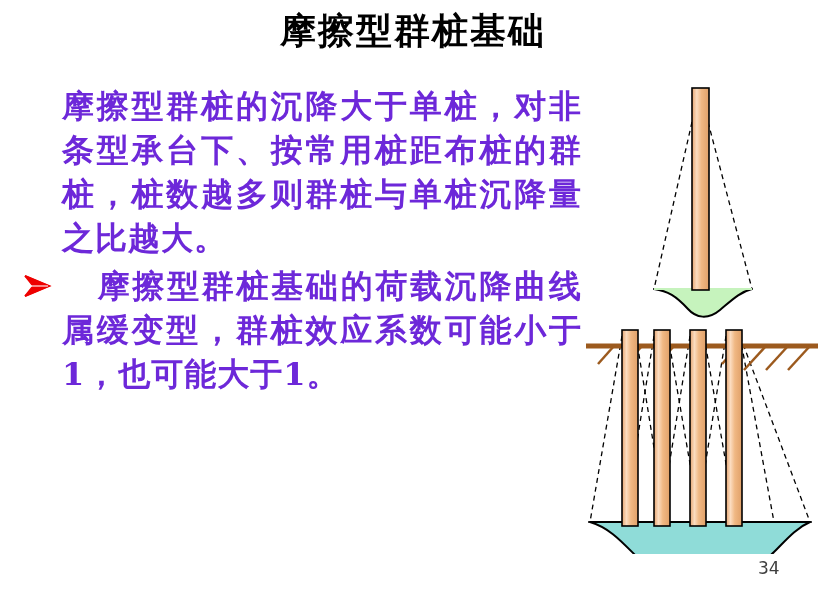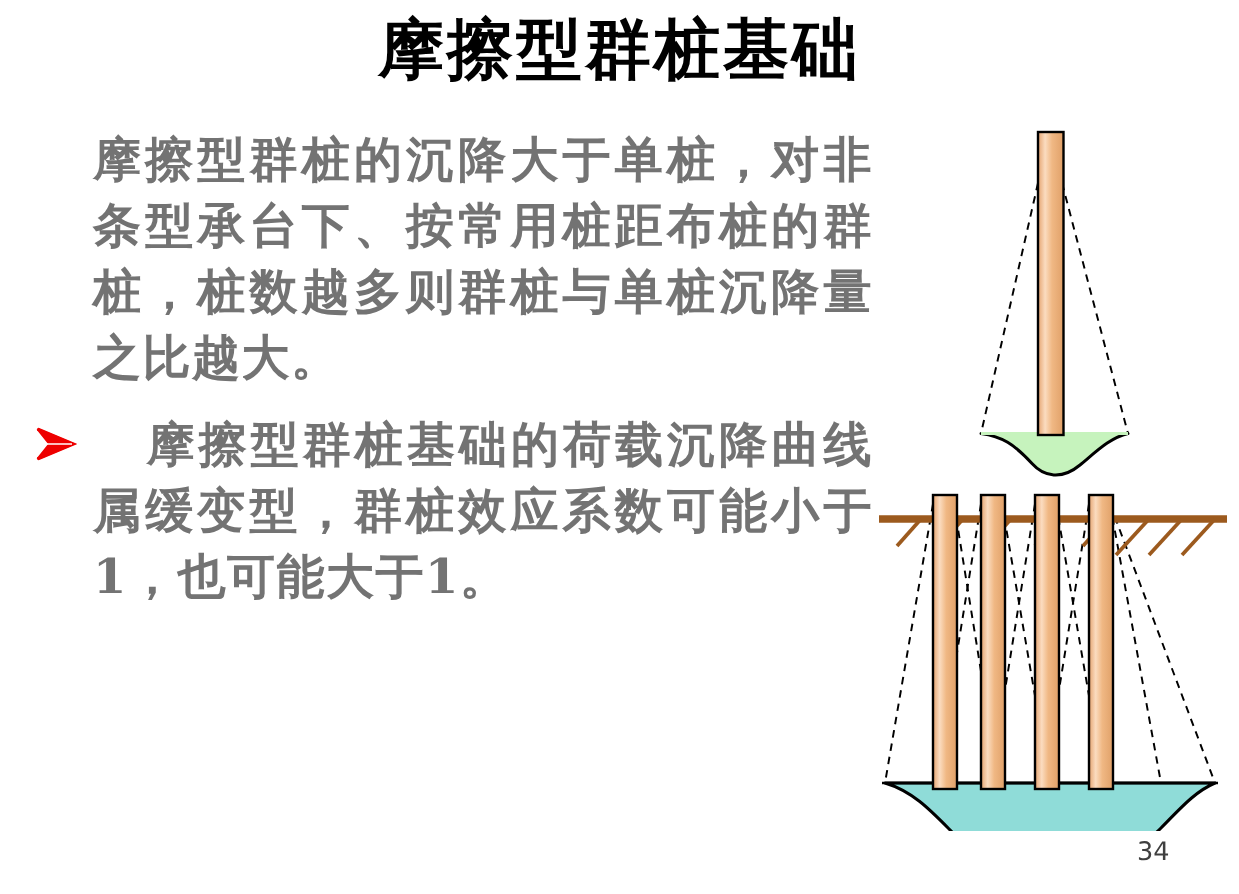--- a/index.html
+++ b/index.html
@@ -15,54 +15,54 @@
     font-family: "DejaVu Sans", "Liberation Sans", sans-serif;
   }
 
   
   #slide-title {
     position: absolute;
     top: 6px;
     left: 0;
     width: 826px;
     text-align: center;
-    font-family: Liberation Sans, sans-serif;
-    font-size: 44px;
+    font-family: Liberation Mono, monospace;
+    font-size: 36px;
     line-height: 56px;
     font-weight: 700;
     color: #000000;
     letter-spacing: 2px;
     white-space: nowrap;
   }
 
   
   #body-text {
     position: absolute;
     top: 84px;
     left: 22px;
     width: 560px;
   }
   .para {
     position: relative;
-    color: #737373;
+    color: #6d28d9;
     font-family: "DejaVu Serif", "Liberation Serif", serif;
     font-weight: 700;
     font-size: 32px;
     line-height: 44px;
     letter-spacing: 1px;
     text-align: justify;
     text-justify: inter-ideograph;
   }
   #para-1 {
     padding-left: 40px;
     text-indent: 0;
   }
   #para-2 {
     padding-left: 40px;
-    margin-top: 14px;
+    margin-top: 4px;
   }
   .bullet-arrow {
     position: absolute;
     left: 0px;
     top: 2px;
     width: 34px;
     height: 40px;
     line-height: 40px;
     color: #ee0000;
     font-size: 26px;

